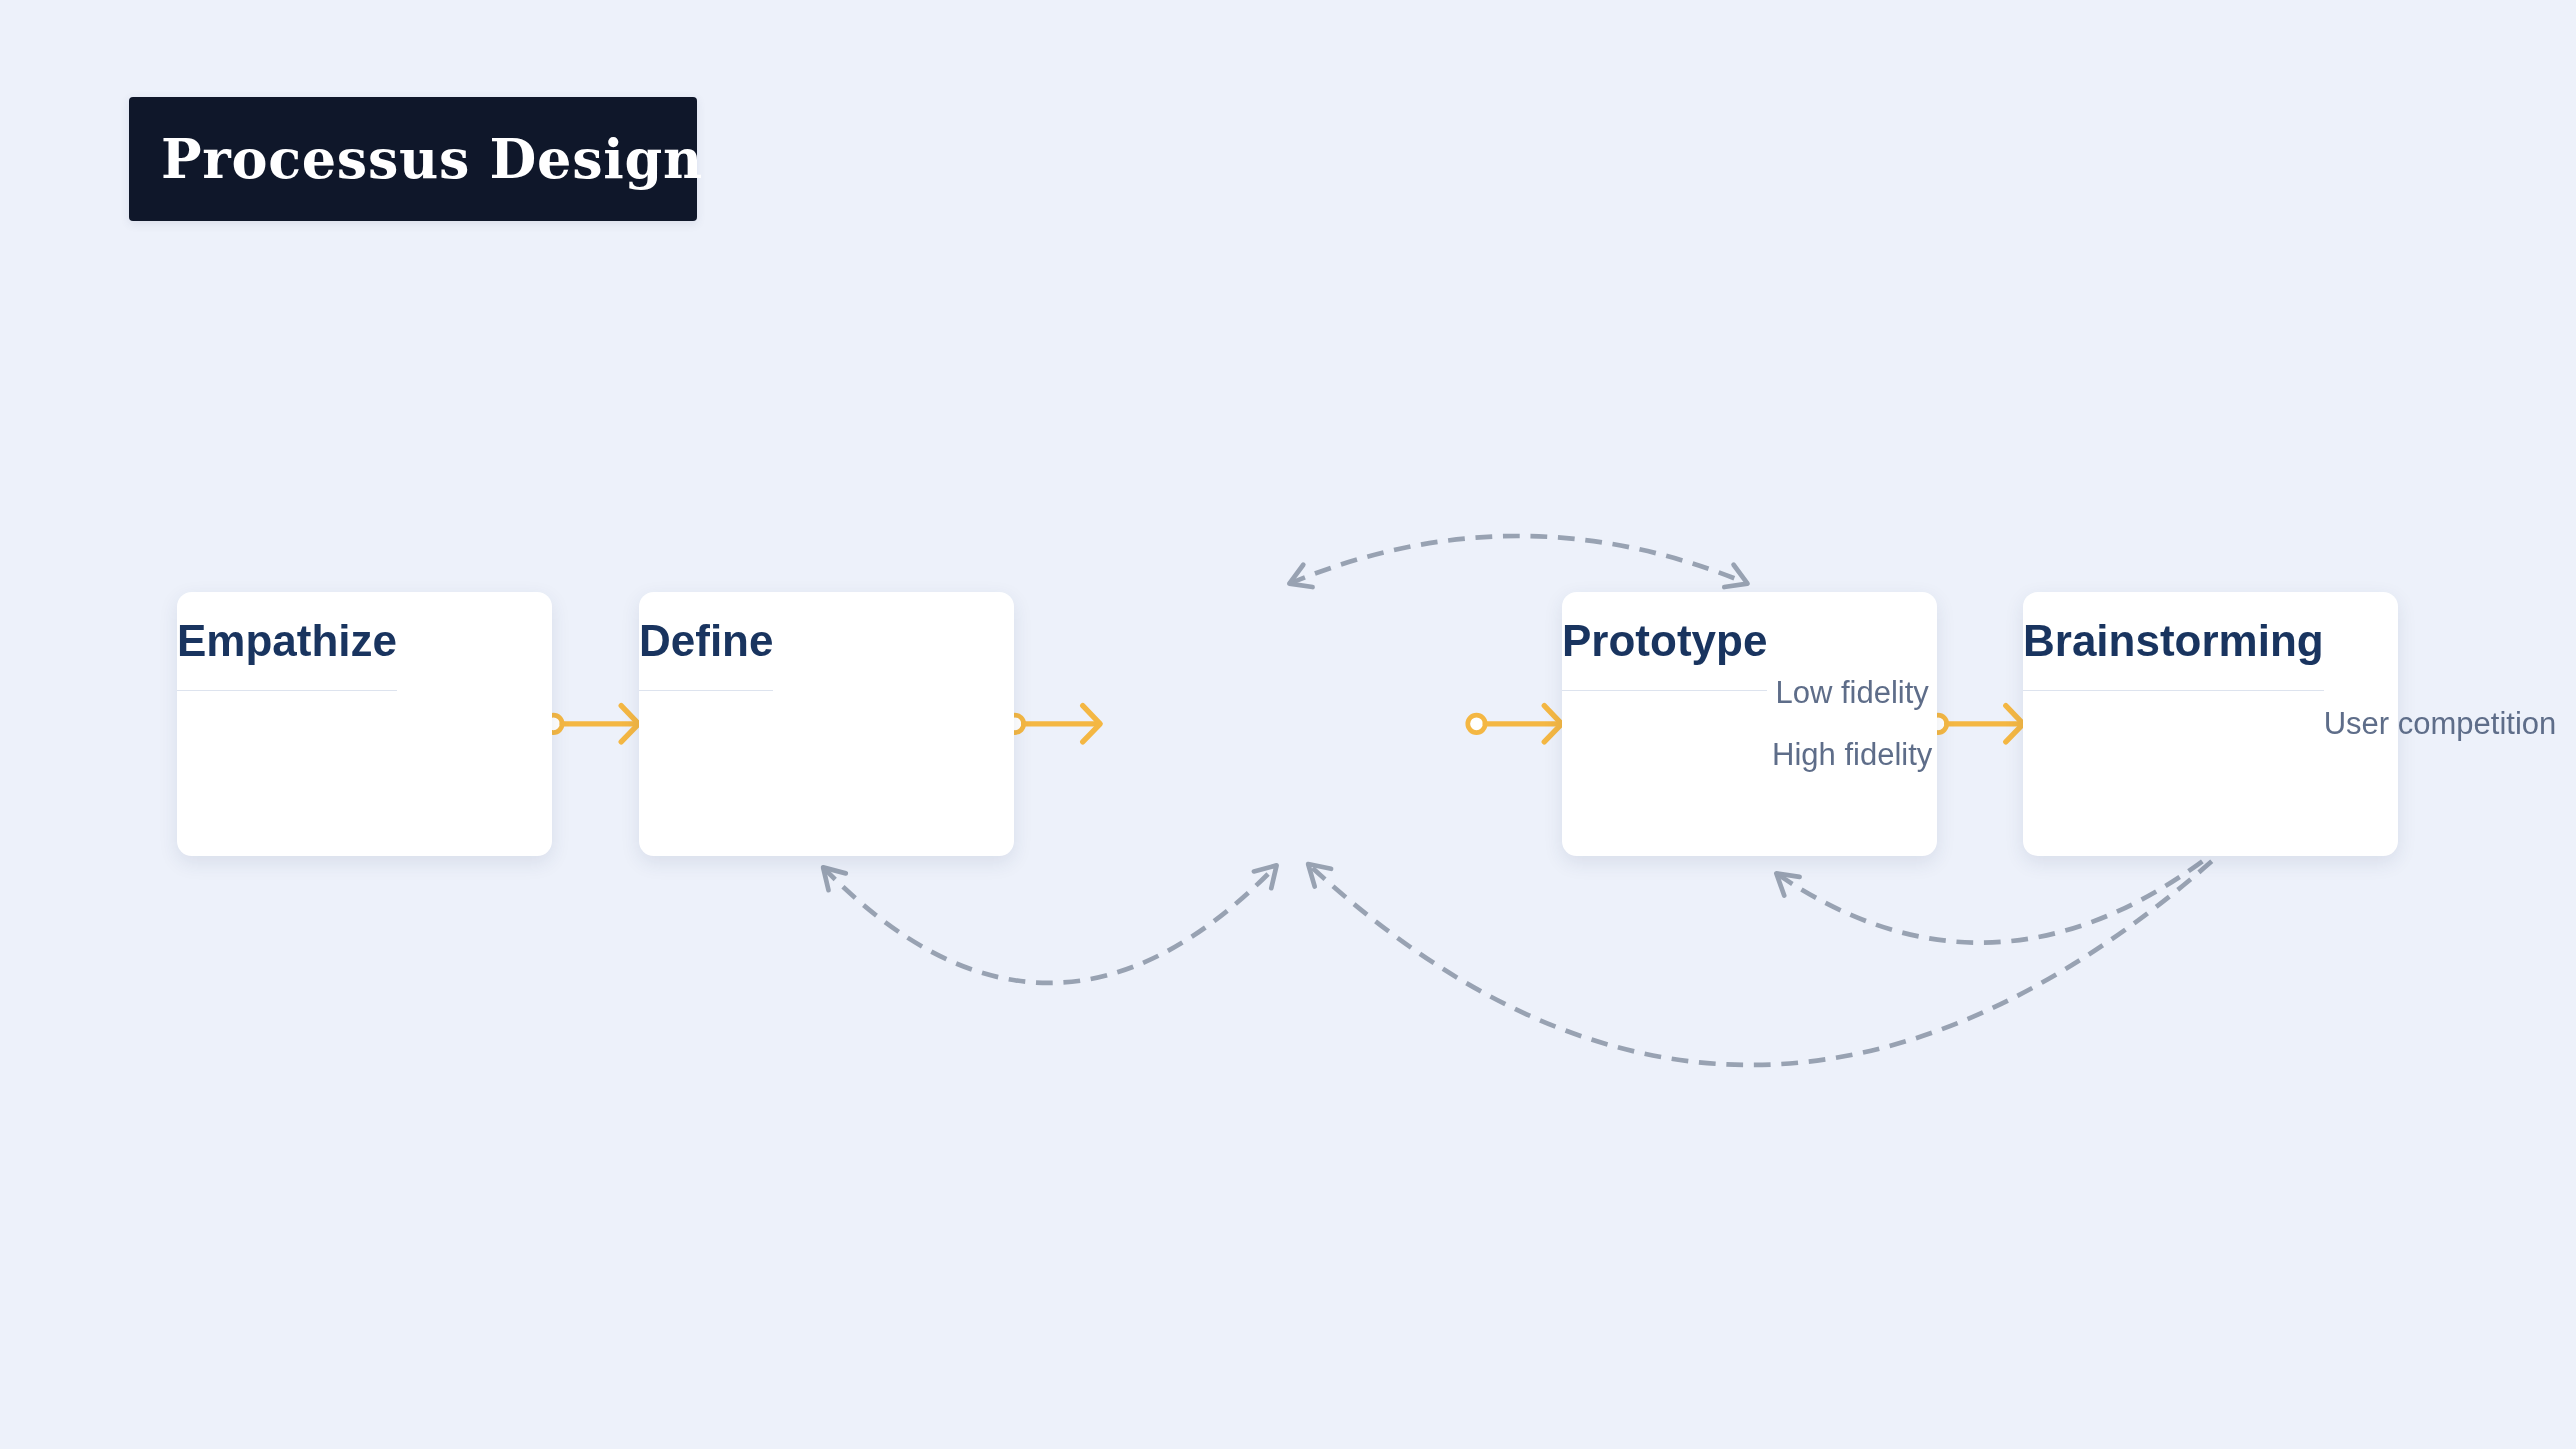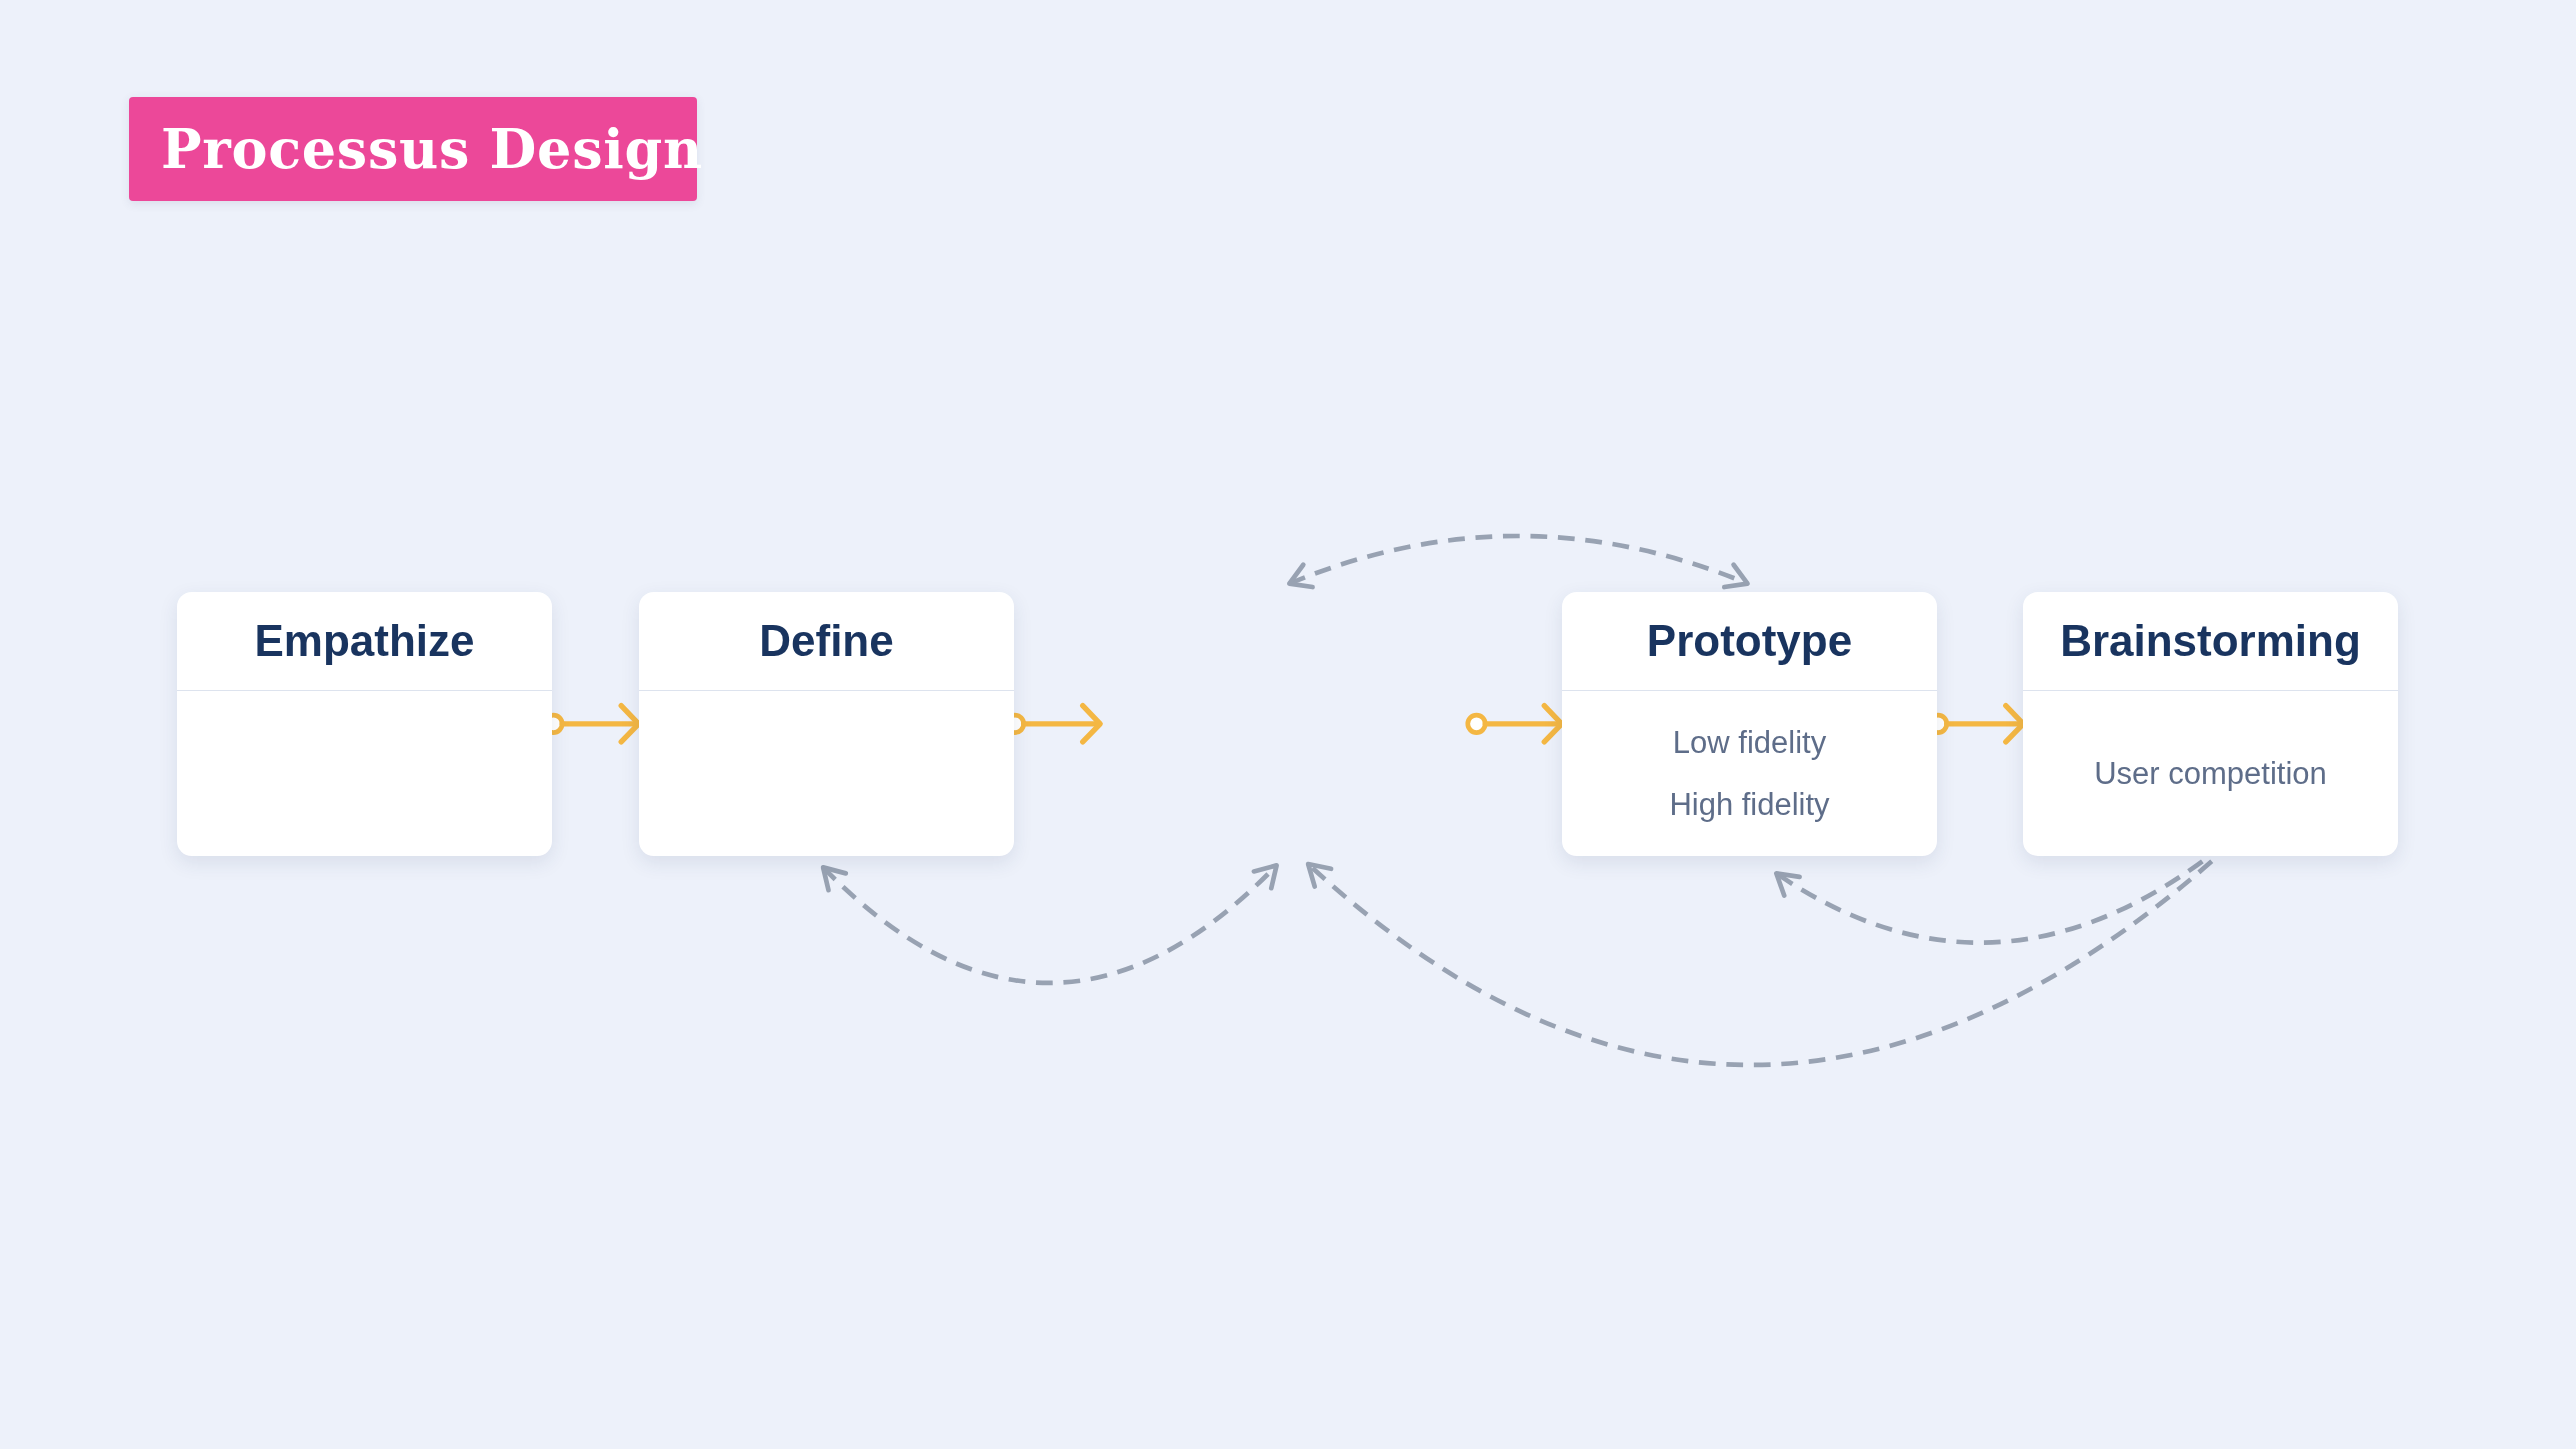--- a/index.html
+++ b/index.html
@@ -19,22 +19,22 @@
     inset: 0;
     width: 2576px;
     height: 1449px;
   }
   
   .title-banner {
     position: absolute;
     left: 129px;
     top: 97px;
     width: 568px;
-    height: 104px;
-    background: #ec4899;
+    height: 124px;
+    background: #0f172a;
     border-radius: 4px;
     display: flex;
     align-items: center;
     padding-left: 32px;
     box-sizing: border-box;
     box-shadow: 0 2.7px 9.4px rgba(60, 70, 110, 0.10);
   }
   .title-banner h1 {
     margin: 0;
     font-family: "DejaVu Serif", "Liberation Serif", serif;
@@ -47,21 +47,20 @@
   
   .stage {
     position: absolute;
     top: 592px;
     width: 375px;
     height: 264px;
     background: #FFFFFF;
     border-radius: 14.8px;
     box-shadow: 0 6.7px 19px rgba(35, 55, 100, 0.10);
     display: flex;
-    flex-direction: column;
     box-sizing: border-box;
   }
   .stage-header {
     height: 99px;
     flex: 0 0 99px;
     display: flex;
     align-items: center;
     justify-content: center;
     border-bottom: 1.3px solid #DDE3EE;
     box-sizing: border-box;

